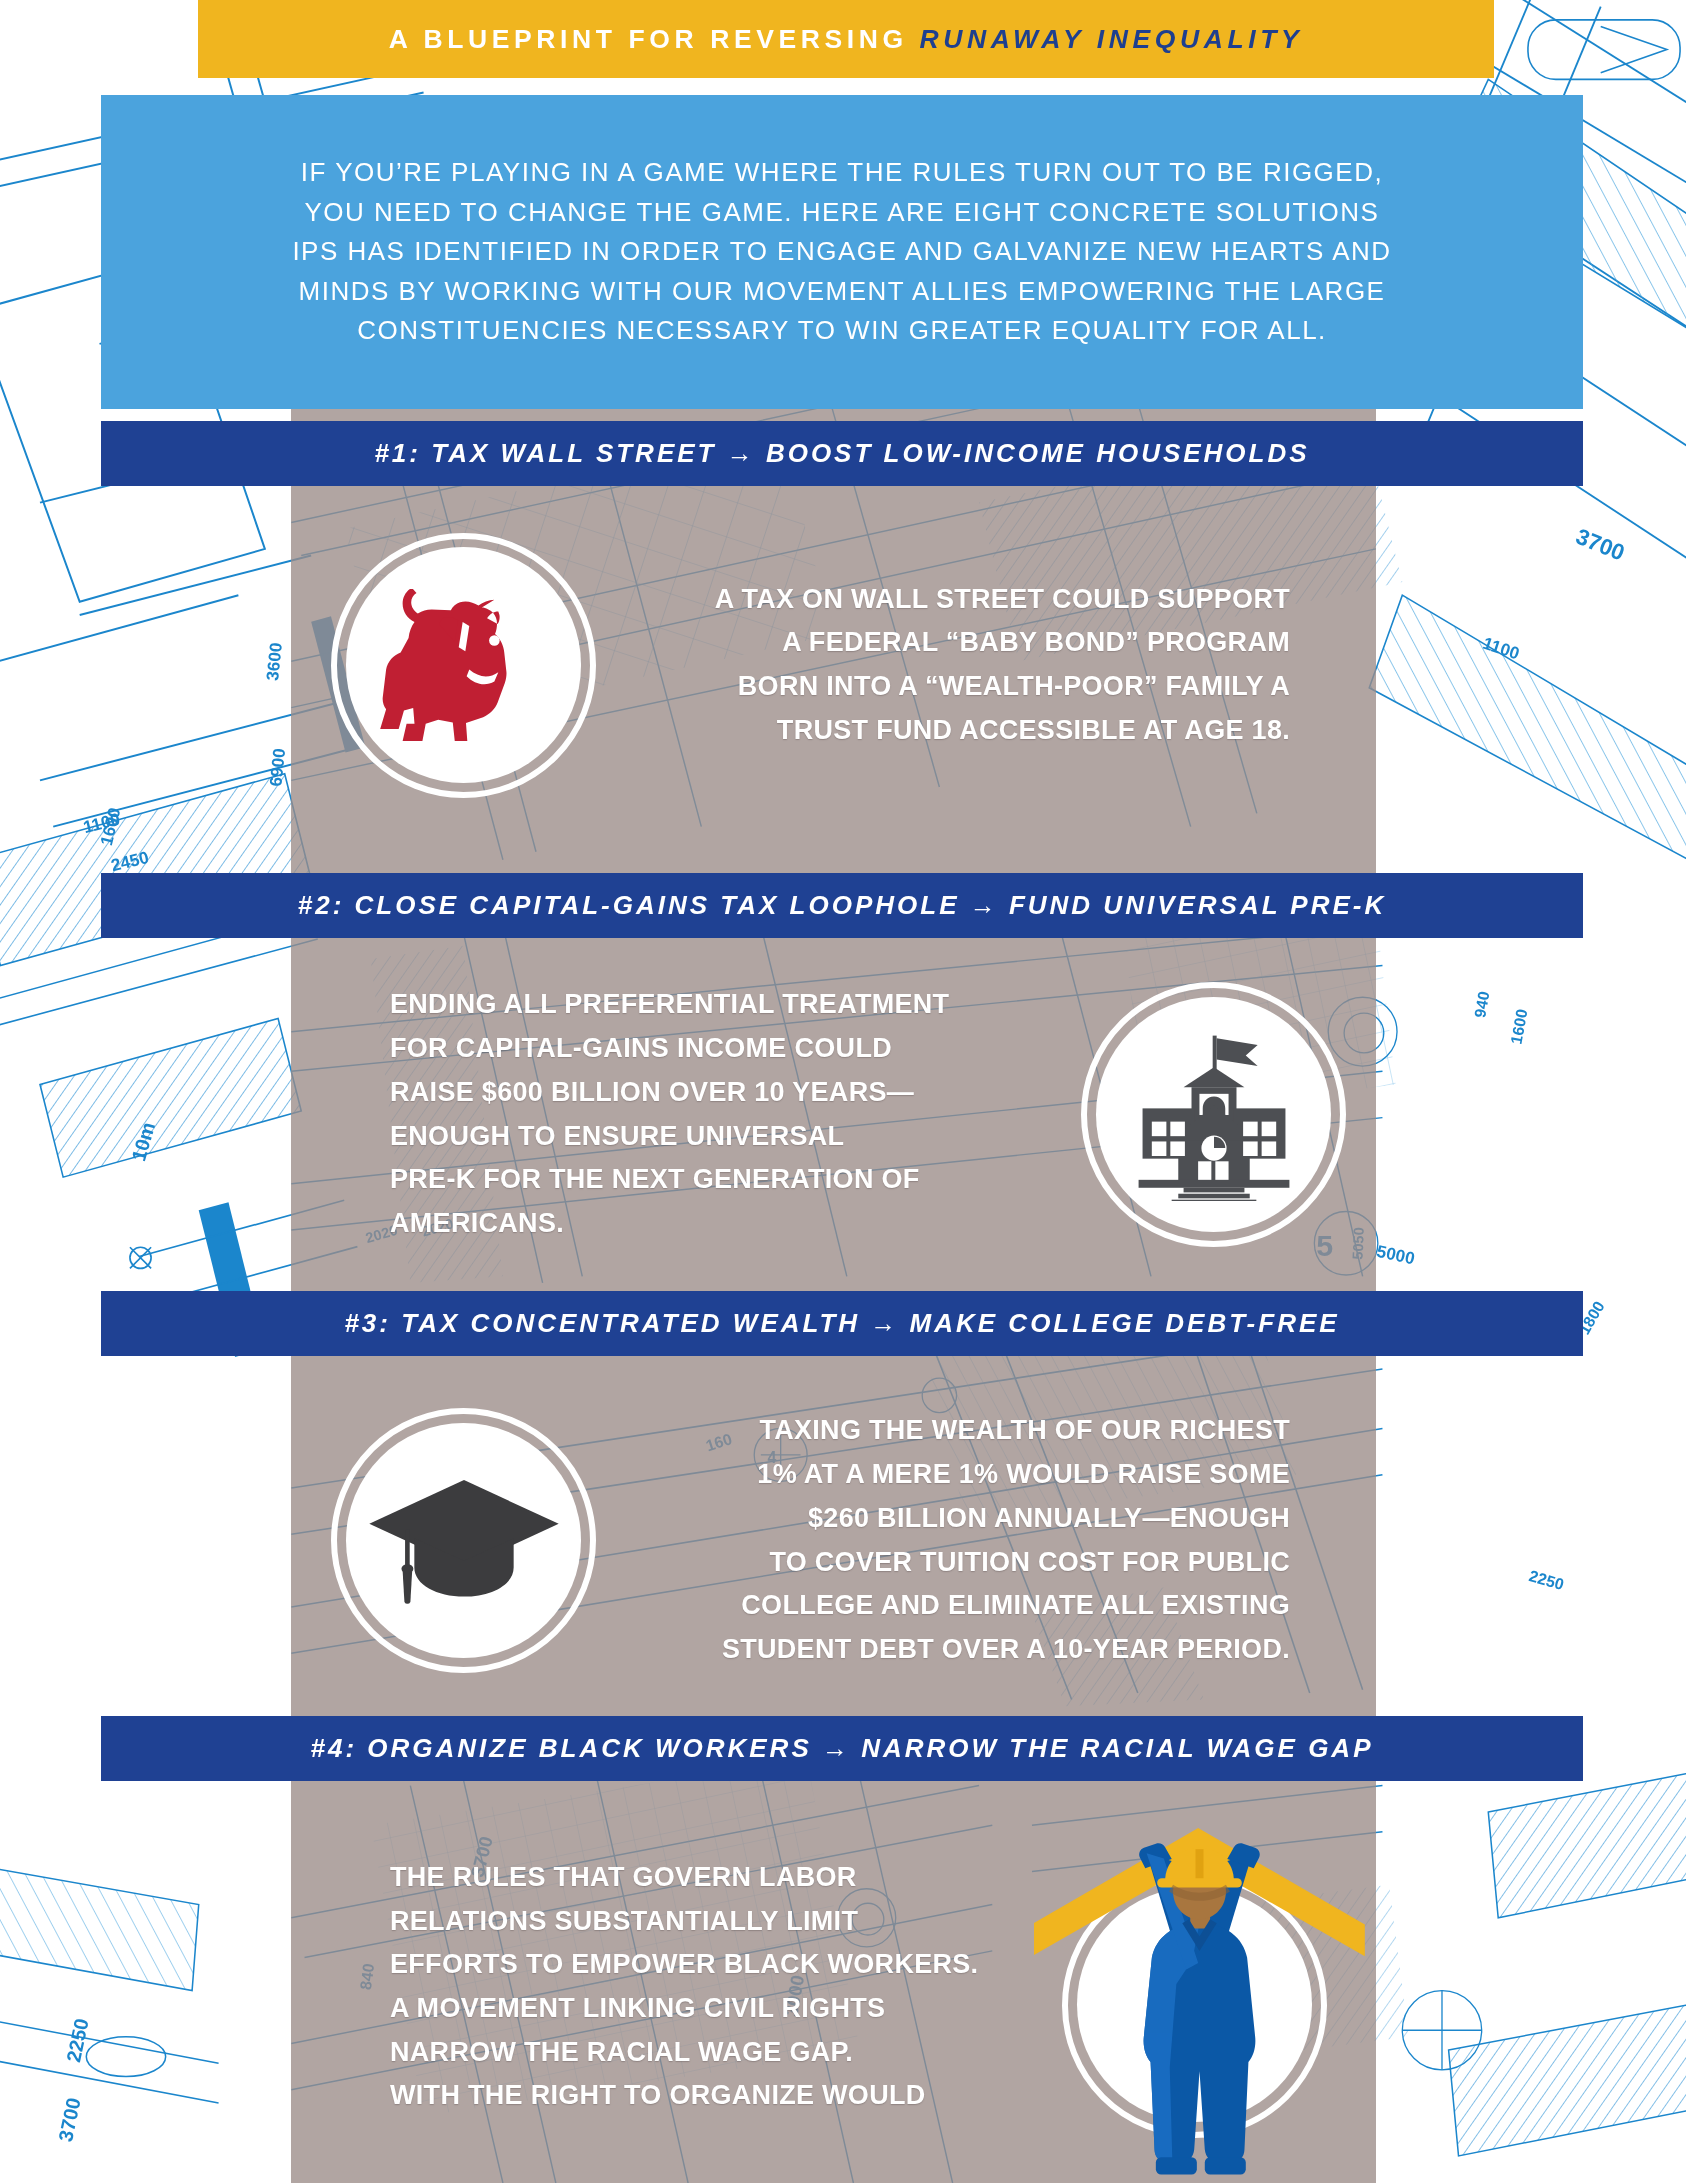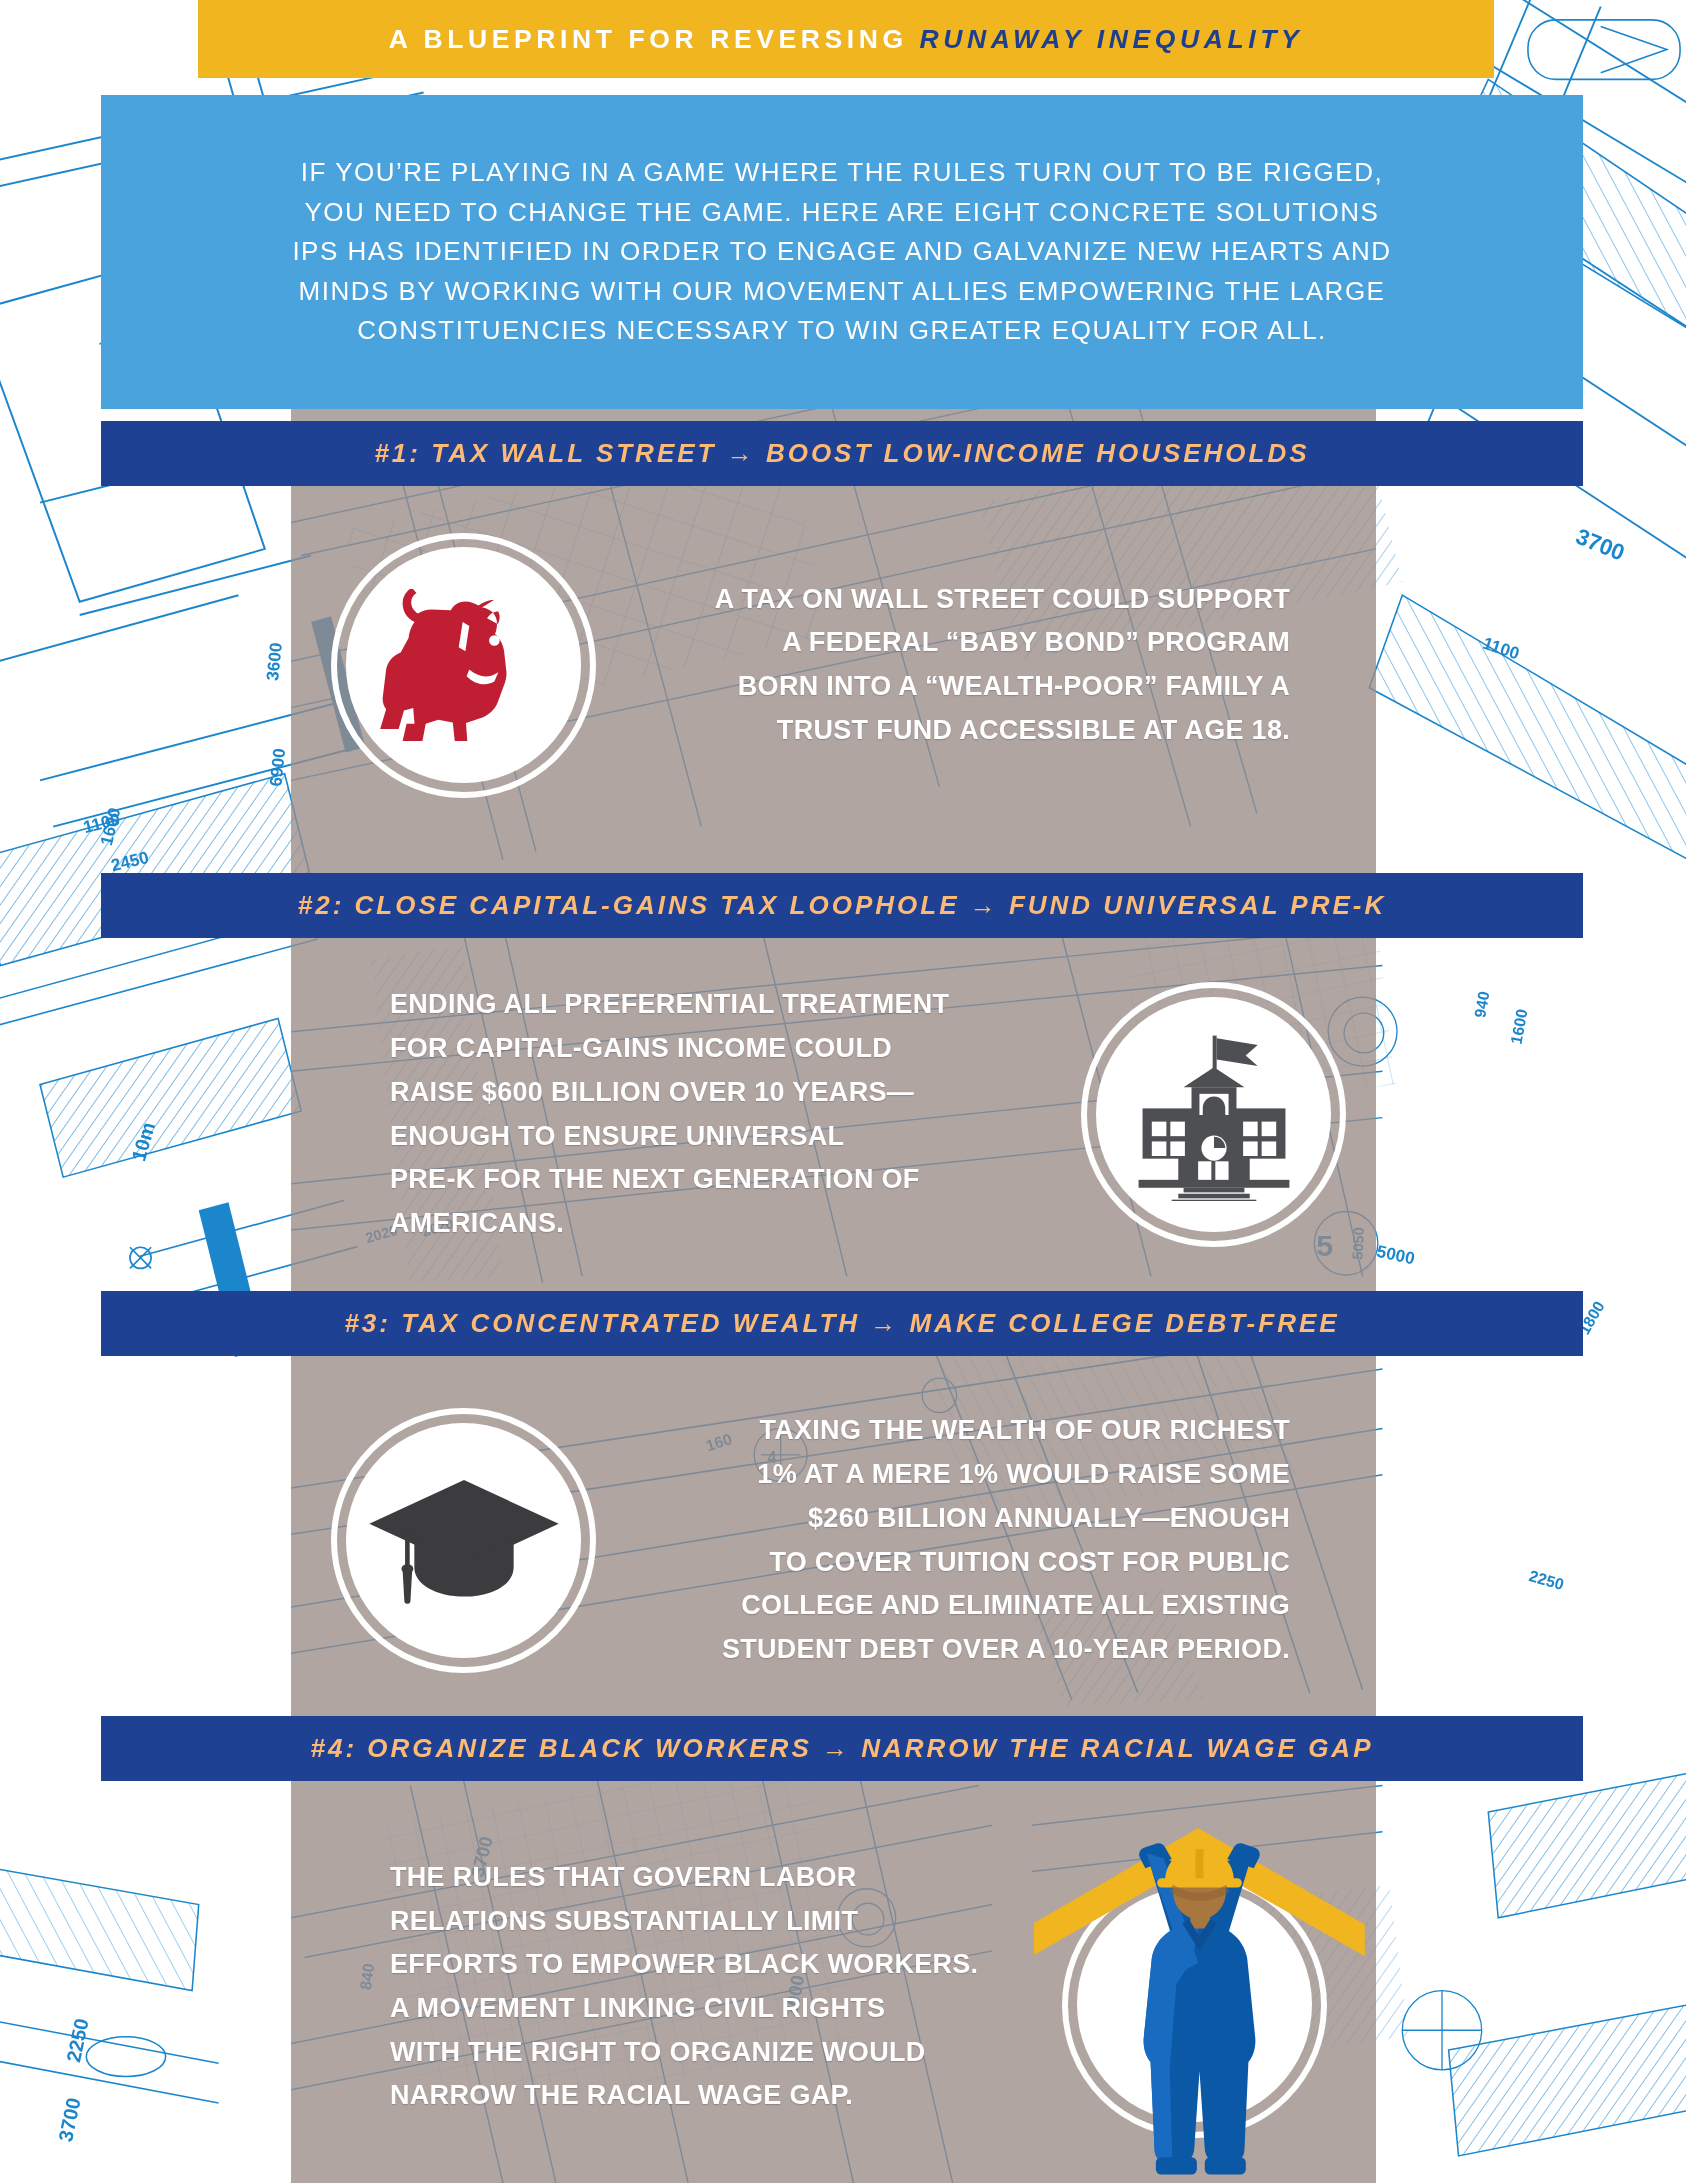--- a/index.html
+++ b/index.html
@@ -72,21 +72,21 @@
 
   
   .sec-banner{
     position:absolute;
     left:101px; width:1482px; height:65px;
     background:#1f4193;
     z-index:7;
     display:flex;align-items:center;justify-content:center;
   }
   .sec-banner .label{
-    color:#fdba74;
+    color:#ffffff;
     font-size:26px;
     font-weight:700;
     font-style:italic;
     letter-spacing:3px;
     white-space:nowrap;
     text-transform:uppercase;
     font-stretch:condensed;
   }
 
   
@@ -482,22 +482,22 @@
   <div class="sec-banner" style="top:1716px;">
     <span class="label">#4: ORGANIZE BLACK WORKERS → NARROW THE RACIAL WAGE GAP</span>
   </div>
 
   <div class="sec-body left-text" style="top:1825px;height:324px;padding-left:99px;padding-right:40px;">
     <div class="sec-text align-left" style="flex:1;">
       <span class="ln">THE RULES THAT GOVERN LABOR</span>
       <span class="ln">RELATIONS SUBSTANTIALLY LIMIT</span>
       <span class="ln">EFFORTS TO EMPOWER BLACK WORKERS.</span>
       <span class="ln">A MOVEMENT LINKING CIVIL RIGHTS</span>
+      <span class="ln">NARROW THE RACIAL WAGE GAP.</span>
       <span class="ln">WITH THE RIGHT TO ORGANIZE WOULD</span>
-      <span class="ln">NARROW THE RACIAL WAGE GAP.</span>
     </div>
     <div class="worker-wrap">
       <div class="ring"></div>
         <div class="disc"></div>
       <svg width="331" height="410" viewBox="0 0 500 620" xmlns="http://www.w3.org/2000/svg">
 
         <g fill="#f0b51f">
           <path d="M248 62 L500 208 L500 256 L248 112 L-4 256 L-4 208 Z"></path>
         </g>
 

